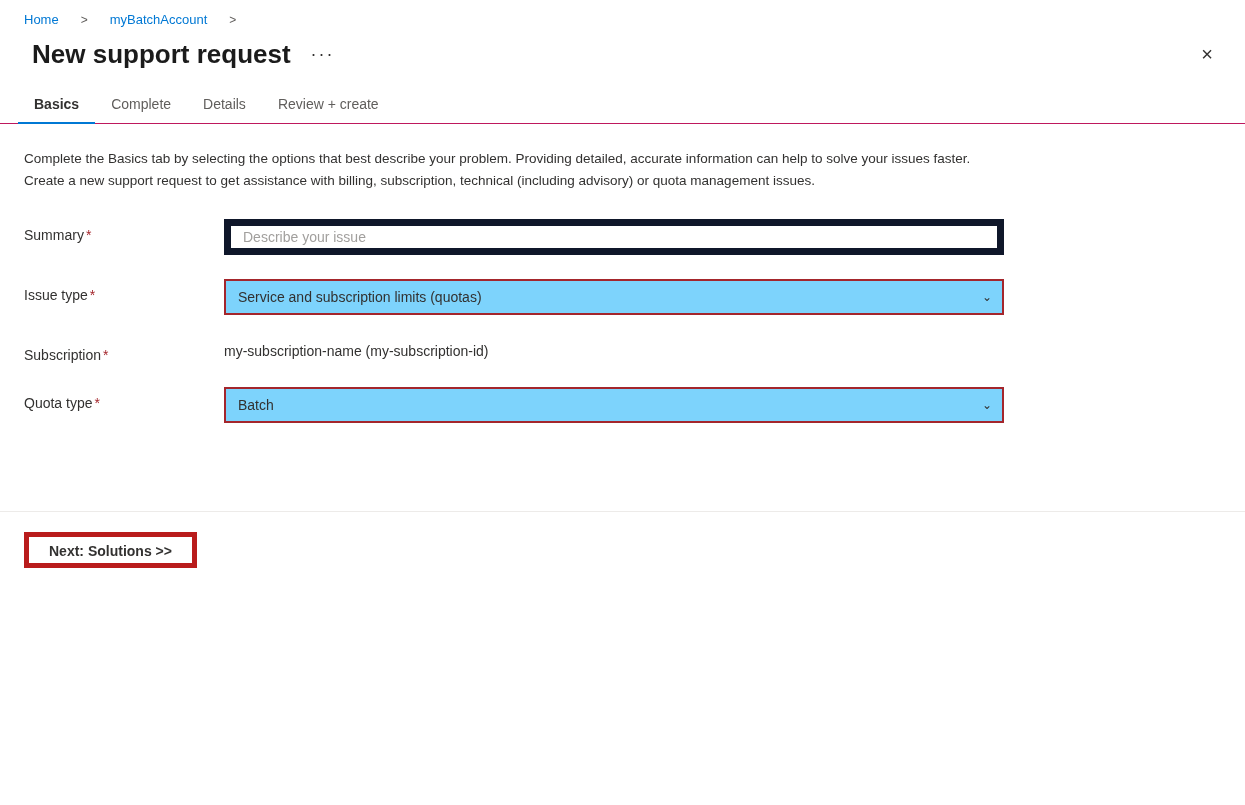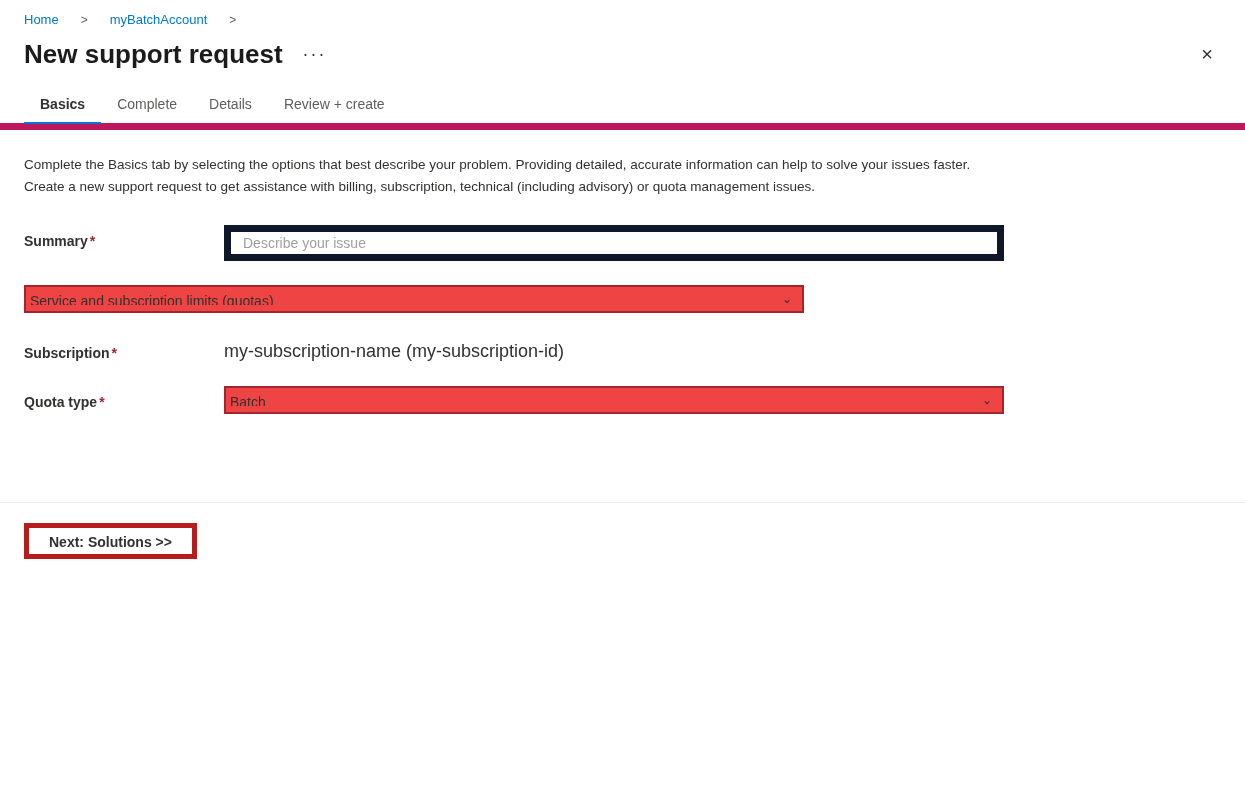--- a/index.html
+++ b/index.html
@@ -25,21 +25,21 @@
     }
     .breadcrumb-sep {
       color: #605e5c;
       font-size: 12px;
     }
 
     .header {
       display: flex;
       align-items: flex-end;
       justify-content: space-between;
-      padding: 4px 24px 16px 24px;
+      padding: 4px 24px 16px 32px;
     }
     .header-left {
       display: flex;
       align-items: center;
       gap: 12px;
     }
     .page-title {
       font-size: 26px;
       font-weight: 600;
       color: #1b1b1b;
@@ -57,22 +57,22 @@
       background: none;
       border: none;
       cursor: pointer;
       font-size: 20px;
       color: #323130;
       padding: 4px 8px;
     }
 
     .tabs {
       display: flex;
-      border-bottom: 7px solid #be185d;
-      padding: 0 24px;
+      border-bottom: 1px solid #be185d;
+      padding: 0 18px;
       gap: 0;
     }
     .tab {
       padding: 10px 16px;
       font-size: 14px;
       cursor: pointer;
       border-bottom: 2px solid transparent;
       color: #605e5c;
       margin-bottom: -1px;
       user-select: none;
@@ -99,21 +99,20 @@
       display: flex;
       align-items: flex-start;
       margin-bottom: 24px;
     }
     .form-label {
       width: 200px;
       min-width: 200px;
       font-size: 14px;
       color: #323130;
       padding-top: 8px;
-      font-weight: bold;
     }
     .required-star {
       color: #a4262c;
       margin-left: 2px;
     }
     .form-control {
       flex: 1;
       max-width: 780px;
     }
 
@@ -129,43 +128,43 @@
     .text-input::placeholder {
       color: #a19f9d;
     }
 
     .select-wrapper {
       position: relative;
       width: 100%;
     }
     .select-box {
       width: 100%;
-      height: 28px;
+      height: 36px;
       border: 2px solid #a4262c;
-      padding: 6px 40px 6px 4px;
-      font-size: 14px;
-      color: #323130;
-      background: #ef4444;
+      padding: 6px 40px 6px 12px;
+      font-size: 14px;
+      color: #323130;
+      background: #7dd3fc;
       appearance: none;
       -webkit-appearance: none;
       cursor: pointer;
       outline: none;
     }
     .select-chevron {
       position: absolute;
       right: 12px;
       top: 50%;
       transform: translateY(-50%);
       pointer-events: none;
       color: #323130;
       font-size: 12px;
     }
 
     .subscription-text {
-      font-size: 18px;
+      font-size: 14px;
       color: #323130;
       padding-top: 4px;
     }
     .subscription-link-row {
       margin-top: 8px;
       font-size: 13px;
       color: #323130;
     }
     .subscription-link-row a {
       color: #0078d4;
@@ -241,20 +240,23 @@
   <div class="form-row">
     <div class="form-label">
       <span>Summary</span><span class="required-star">*</span>
     </div>
     <div class="form-control">
       <input type="text" class="text-input" placeholder="Describe your issue" style="">
     </div>
   </div>
 
   <div class="form-row">
+    <div class="form-label">
+      <span>Issue type</span><span class="required-star">*</span>
+    </div>
     <div class="form-control">
       <div class="select-wrapper">
         <select class="select-box">
           <option>Service and subscription limits (quotas)</option>
           <option>Billing</option>
           <option>Technical</option>
           <option>Subscription management</option>
         </select>
         <span class="select-chevron">⌄</span>
       </div>

